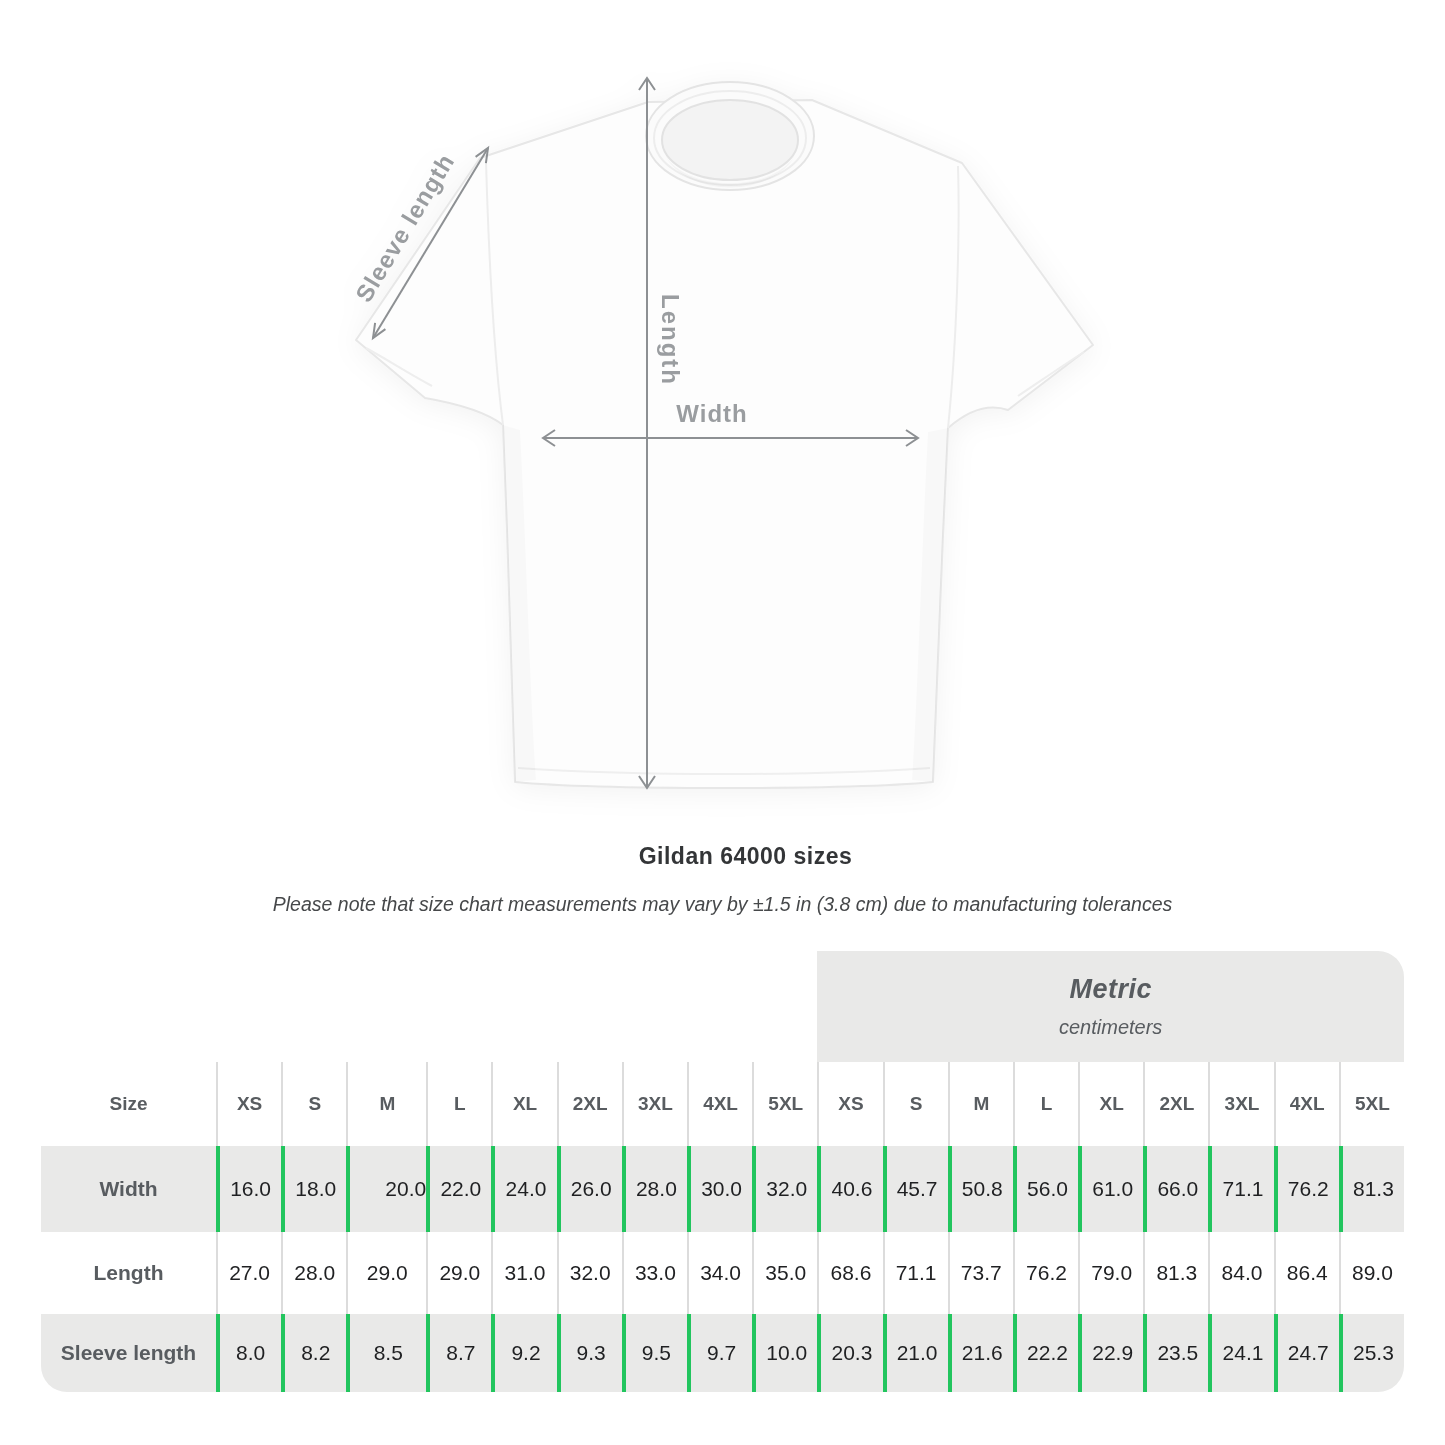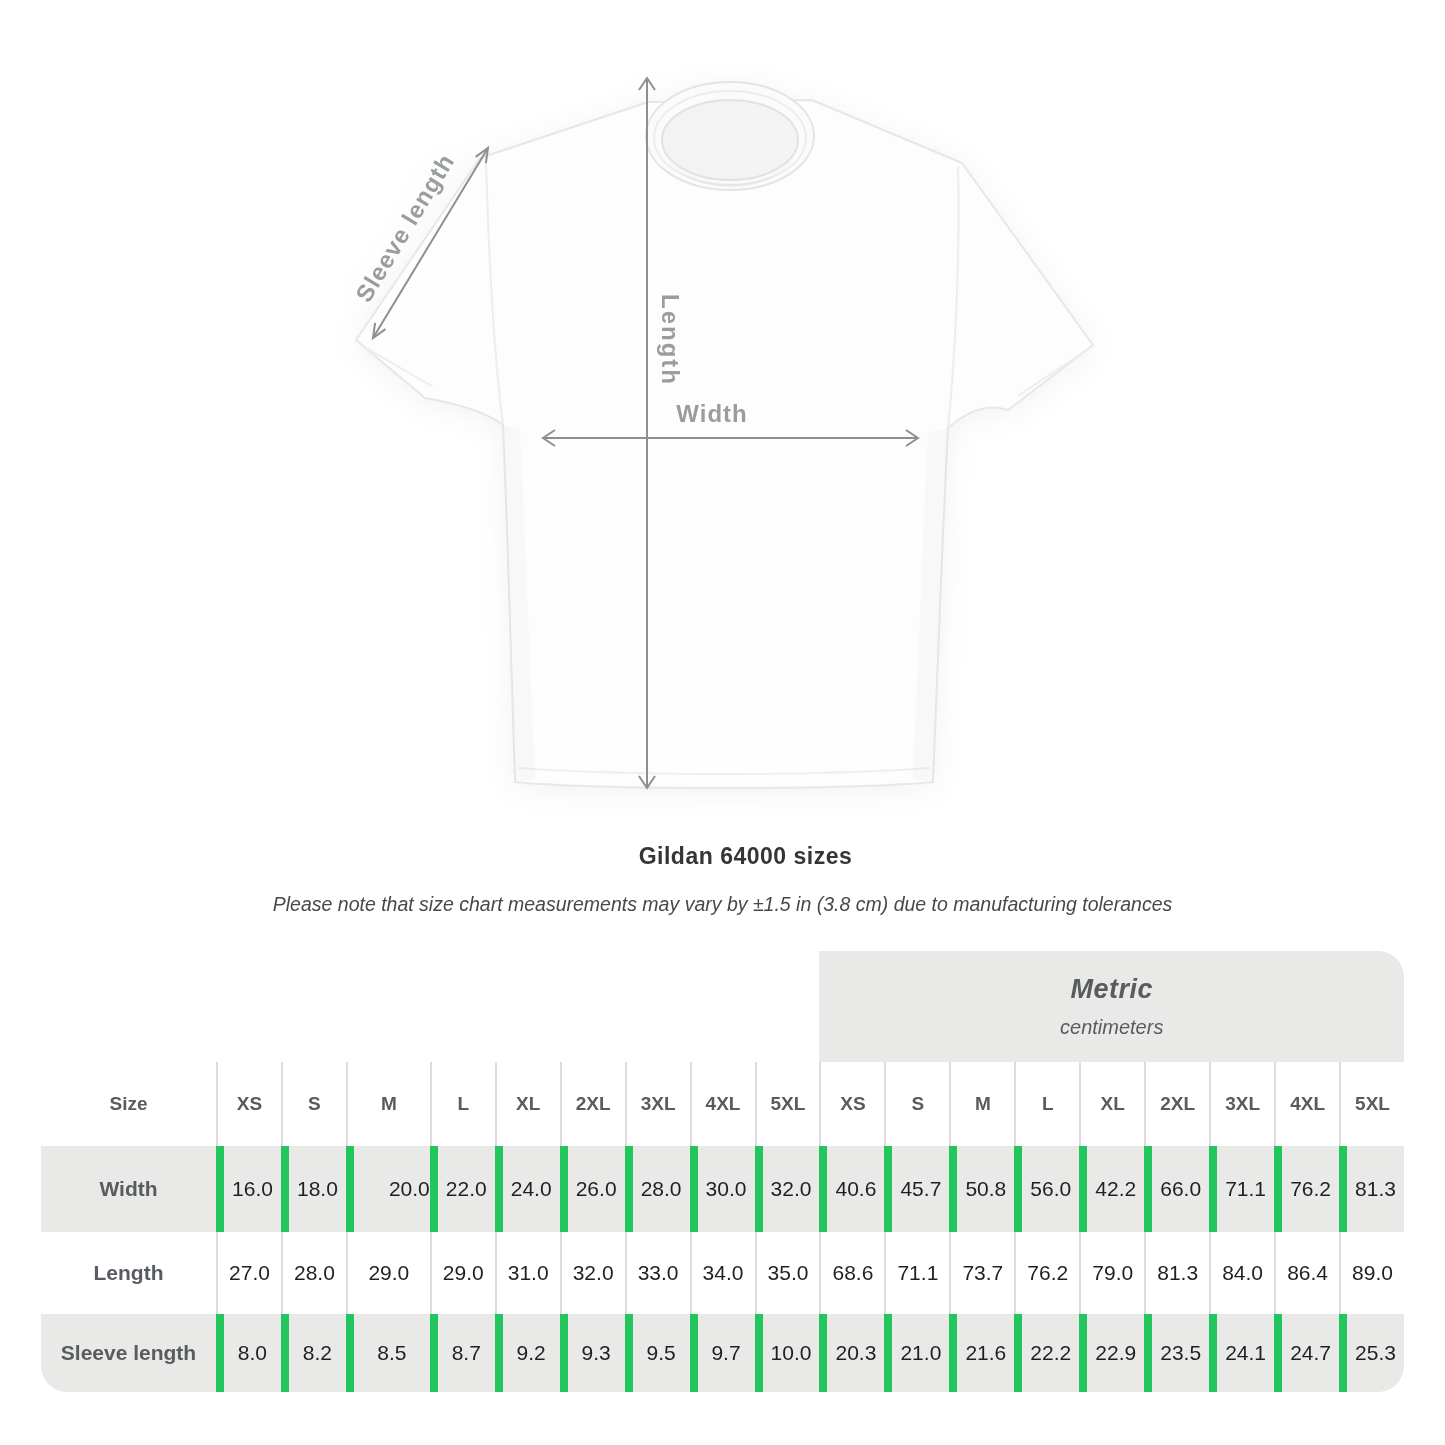--- a/index.html
+++ b/index.html
@@ -34,21 +34,21 @@
   .band-imperial{grid-row:1;grid-column:1 / 11;}
   .band-metric{grid-row:1;grid-column:11 / 20;}
   .band-name{font-style:italic;font-weight:700;font-size:27px;color:#585c60;letter-spacing:0.5px;}
   .band-unit{font-style:italic;font-size:20px;color:#585c60;}
   .c{display:flex;align-items:center;justify-content:center;white-space:nowrap;}
   .head{font-weight:700;font-size:19px;color:#585c60;}
   .lbl{font-weight:700;font-size:21px;color:#585c60;}
   .val{font-size:21px;color:#1f2022;}
   .shade{background:#e9e9e8;}
   .sepw{border-left:2px solid #dcdcdc;}
-  .seps{border-left:8px solid #22c55e;}
+  .seps{border-left:4px solid #22c55e;}
 </style>
 </head>
 <body>
 
 <div class="page">
 
   <svg class="figure-svg" viewBox="0 0 770 780">
 
     <g>
       <path d="M 308,52
@@ -137,21 +137,21 @@
       <div class="c val seps shade" style="grid-area: 3 / 5;">22.0</div>
       <div class="c val seps shade" style="grid-area: 3 / 6;">24.0</div>
       <div class="c val seps shade" style="grid-area: 3 / 7;">26.0</div>
       <div class="c val seps shade" style="grid-area: 3 / 8;">28.0</div>
       <div class="c val seps shade" style="grid-area: 3 / 9;">30.0</div>
       <div class="c val seps shade" style="grid-area: 3 / 10;">32.0</div>
       <div class="c val seps shade" style="grid-area: 3 / 11;">40.6</div>
       <div class="c val seps shade" style="grid-area: 3 / 12;">45.7</div>
       <div class="c val seps shade" style="grid-area: 3 / 13;">50.8</div>
       <div class="c val seps shade" style="grid-area: 3 / 14;">56.0</div>
-      <div class="c val seps shade" style="grid-area: 3 / 15;">42.2</div>
+      <div class="c val seps shade" style="grid-area: 3 / 15;">61.0</div>
       <div class="c val seps shade" style="grid-area: 3 / 16;">66.0</div>
       <div class="c val seps shade" style="grid-area: 3 / 17;">71.1</div>
       <div class="c val seps shade" style="grid-area: 3 / 18;">76.2</div>
       <div class="c val seps shade" style="grid-area: 3 / 19;">81.3</div>
       <div class="c lbl" style="grid-area: 4 / 1;">Length</div>
       <div class="c val sepw" style="grid-area: 4 / 2;">27.0</div>
       <div class="c val sepw" style="grid-area: 4 / 3;">28.0</div>
       <div class="c val sepw" style="grid-area: 4 / 4;">29.0</div>
       <div class="c val sepw" style="grid-area: 4 / 5;">29.0</div>
       <div class="c val sepw" style="grid-area: 4 / 6;">31.0</div>

